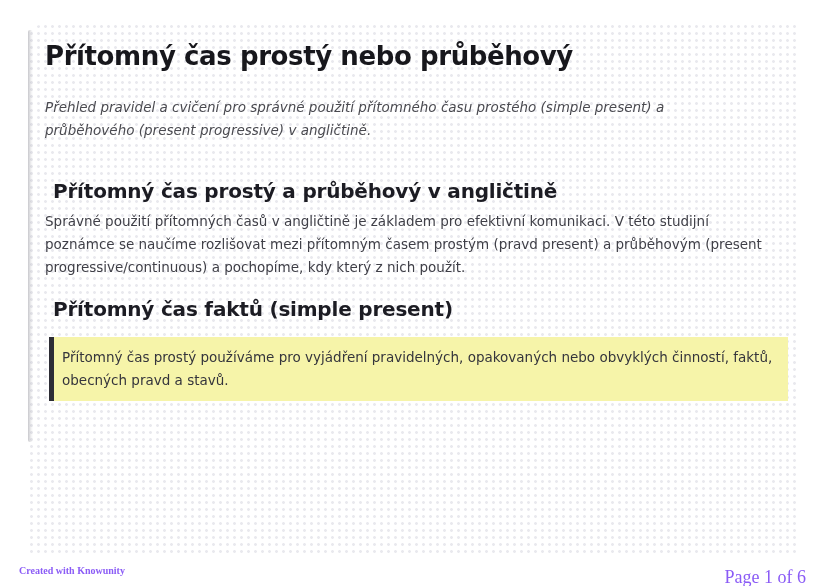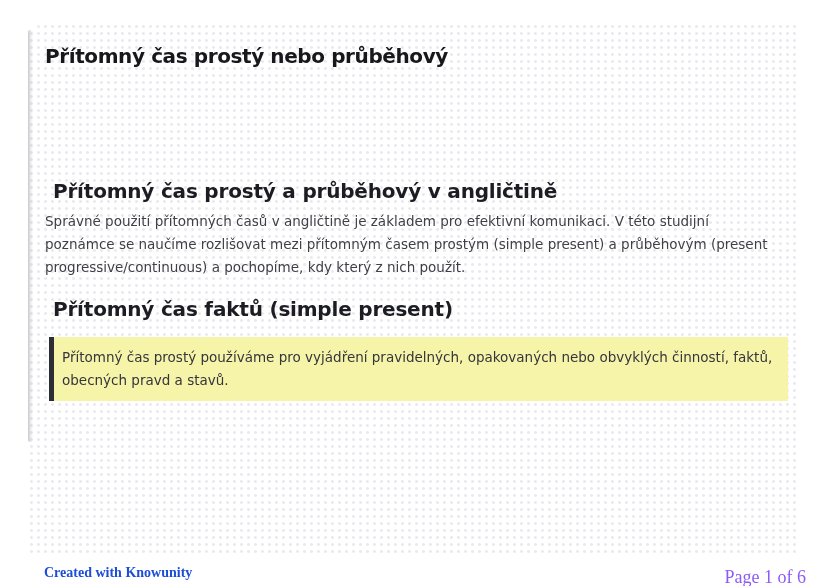--- a/index.html
+++ b/index.html
@@ -27,21 +27,21 @@
     left: -2px; top: 5px;
     width: 5px; height: 412px;
     background: linear-gradient(to right, rgba(110,110,122,0.38), rgba(110,110,122,0.10) 60%, rgba(110,110,122,0));
     border-radius: 2px;
   }
 
   .doc-title {
     position: absolute;
     left: 15px; top: 16px;
     margin: 0;
-    font-size: 20px;
+    font-size: 26px;
     line-height: 30px;
     font-weight: 800;
     letter-spacing: -0.4px;
     color: #17171c;
   }
 
   .doc-subtitle {
     position: absolute;
     left: 15px; top: 71px;
     margin: 0;
@@ -87,46 +87,47 @@
   }
   .callout p {
     margin: 0;
     font-size: 13.5px;
     line-height: 23px;
     color: #35353c;
   }
 
   .footer-left {
     position: absolute;
-    left: 44px; top: 565px;
+    left: 19px; top: 565px;
     font-family: "Liberation Serif", "DejaVu Serif", serif;
     font-weight: bold;
-    font-size: 14px;
-    color: #1d4ed8;
+    font-size: 10px;
+    color: #8b5cf6;
   }
   .footer-right {
     position: absolute;
     right: 22px; top: 567px;
     font-family: "Liberation Serif", "DejaVu Serif", serif;
     font-size: 18px;
     color: #8b5cf6;
   }
 </style>
 </head>
 <body>
 
 <div class="content">
   <div class="left-edge"></div>
 
   <h1 class="doc-title">Přítomný čas prostý nebo průběhový</h1>
 
+  <p class="doc-subtitle">Přehled pravidel a cvičení pro správné použití přítomného času prostého (simple present) a průběhového (present progressive) v angličtině.</p>
 
   <h2 class="section-heading heading-1">Přítomný čas prostý a průběhový v angličtině</h2>
 
-  <p class="section-body">Správné použití přítomných časů v angličtině je základem pro efektivní komunikaci. V této studijní poznámce se naučíme rozlišovat mezi přítomným časem prostým (simple present) a průběhovým (present progressive/continuous) a pochopíme, kdy který z nich použít.</p>
+  <p class="section-body">Správné použití přítomných časů v angličtině je základem pro efektivní komunikaci. V této studijní poznámce se naučíme rozlišovat mezi přítomným časem prostým (pravd present) a průběhovým (present progressive/continuous) a pochopíme, kdy který z nich použít.</p>
 
   <h2 class="section-heading heading-2">Přítomný čas faktů (simple present)</h2>
 
   <div class="callout">
     <p>Přítomný čas prostý používáme pro vyjádření pravidelných, opakovaných nebo obvyklých činností, faktů, obecných pravd a stavů.</p>
   </div>
 </div>
 
 <span class="footer-left">Created with Knowunity</span>
 

